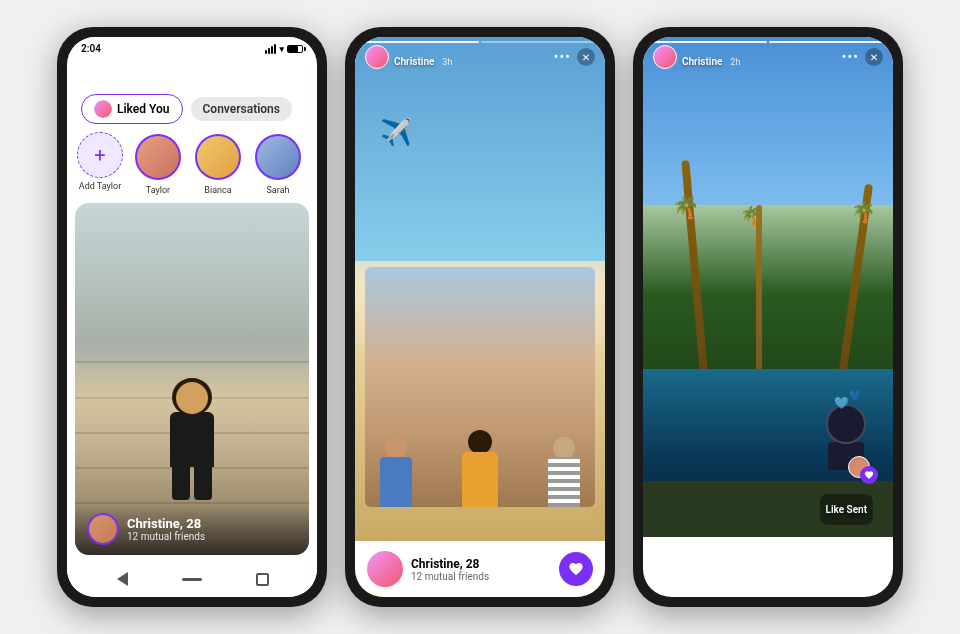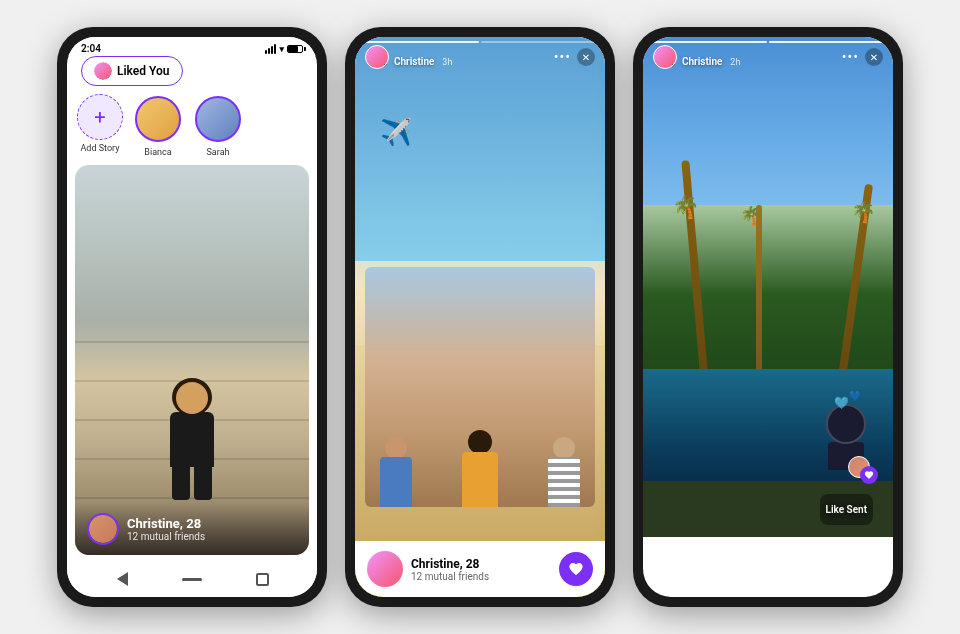--- a/index.html
+++ b/index.html
@@ -137,20 +137,21 @@
     .gear-icon {
       width: 22px;
       height: 22px;
       color: #555;
     }
     .tabs-row {
       display: flex;
       gap: 8px;
       padding: 0 14px 8px;
       align-items: center;
+      margin-top: 38px;
     }
     .tab-pill {
       display: flex;
       align-items: center;
       gap: 5px;
       padding: 5px 12px;
       border-radius: 20px;
       font-size: 12px;
       font-weight: 600;
       cursor: pointer;
@@ -509,29 +510,38 @@
     </div>
 
 
     <div class="tabs-row">
       <div class="tab-pill active" style="display:flex;align-items:center;gap:5px;">
         <div class="tab-avatar">
           <div class="avatar-placeholder" style="background:linear-gradient(135deg,#f093fb,#f5576c);border-radius:50%;width:18px;height:18px;"></div>
         </div>
         <span>Liked You</span>
       </div>
+      <div class="tab-pill inactive">
+        <span>Conversations</span>
+      </div>
     </div>
 
     <div class="stories-row">
 
       <div class="story-item">
         <div class="add-story-btn">+</div>
-        <span class="story-label">Add Story</span>
-      </div>
-
+        <span class="story-label">Add Taylor</span>
+      </div>
+
+      <div class="story-item">
+        <div style="position:relative;width:50px;height:50px;">
+          <div style="width:46px;height:46px;border-radius:50%;background:linear-gradient(135deg,#e8a080,#c87060);border:2px solid #7b2ff7;overflow:hidden;margin:2px;"></div>
+        </div>
+        <span class="story-label">Taylor</span>
+      </div>
 
       <div class="story-item">
         <div style="position:relative;width:50px;height:50px;">
           <div style="width:46px;height:46px;border-radius:50%;background:linear-gradient(135deg,#f0c870,#e0a040);border:2px solid #7b2ff7;overflow:hidden;margin:2px;"></div>
         </div>
         <span class="story-label">Bianca</span>
       </div>
 
       <div class="story-item">
         <div style="position:relative;width:50px;height:50px;">

